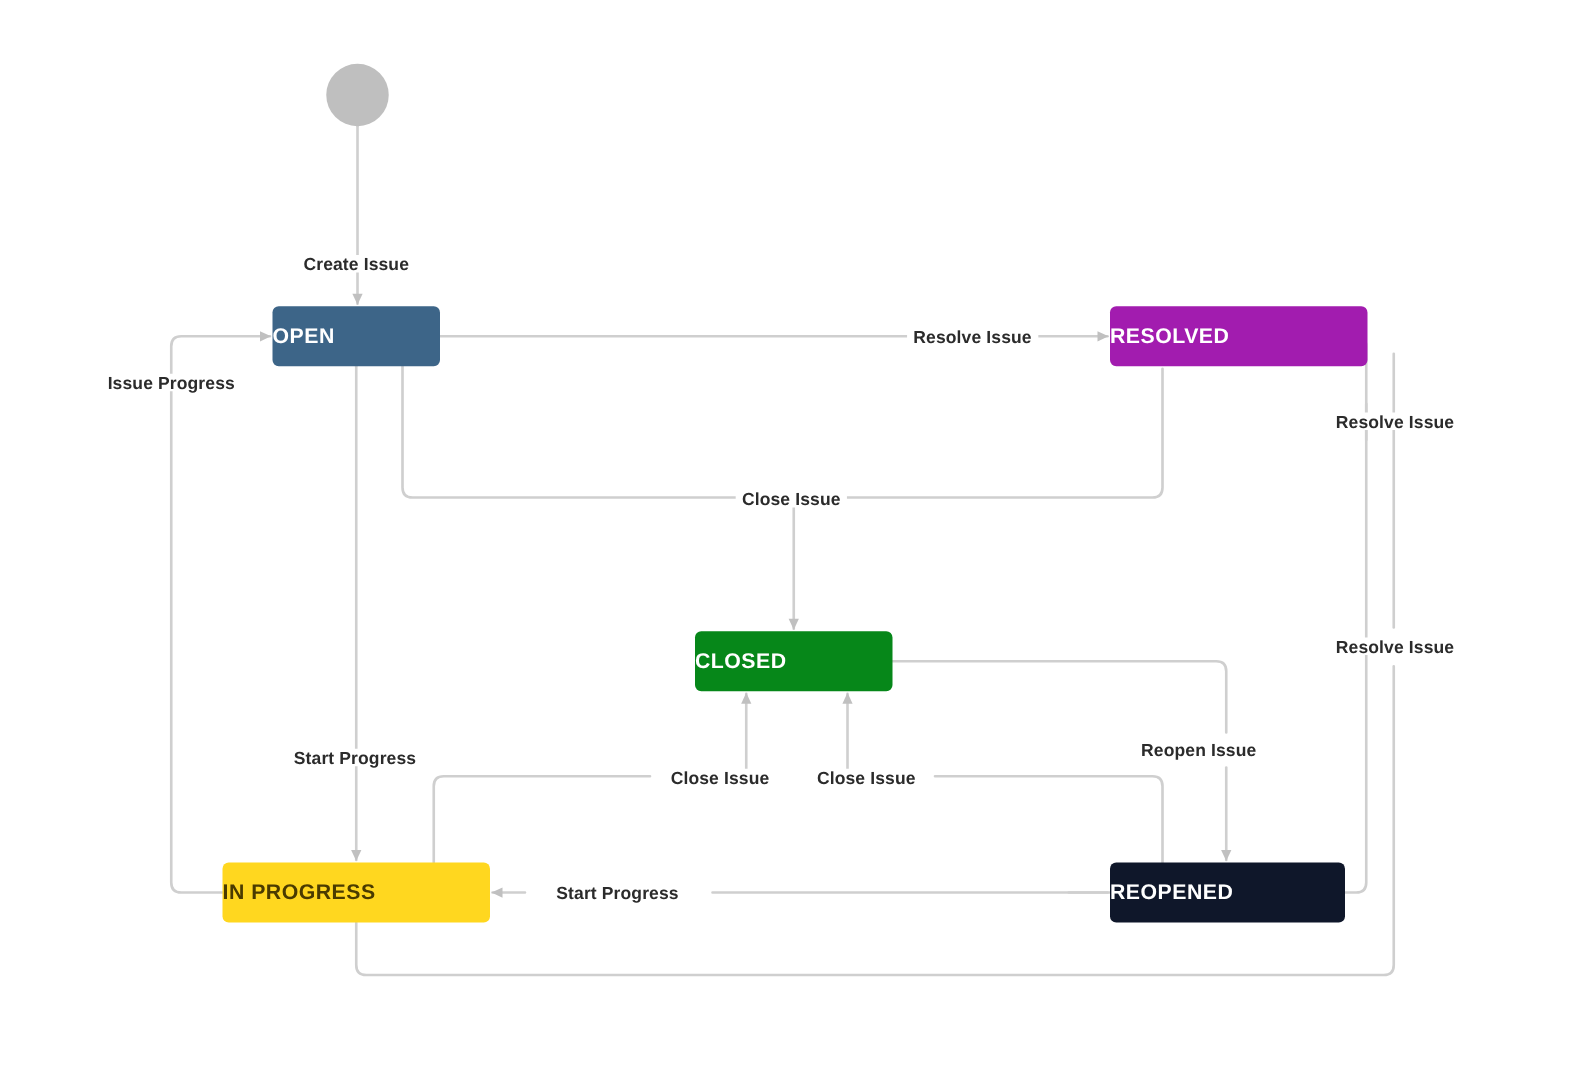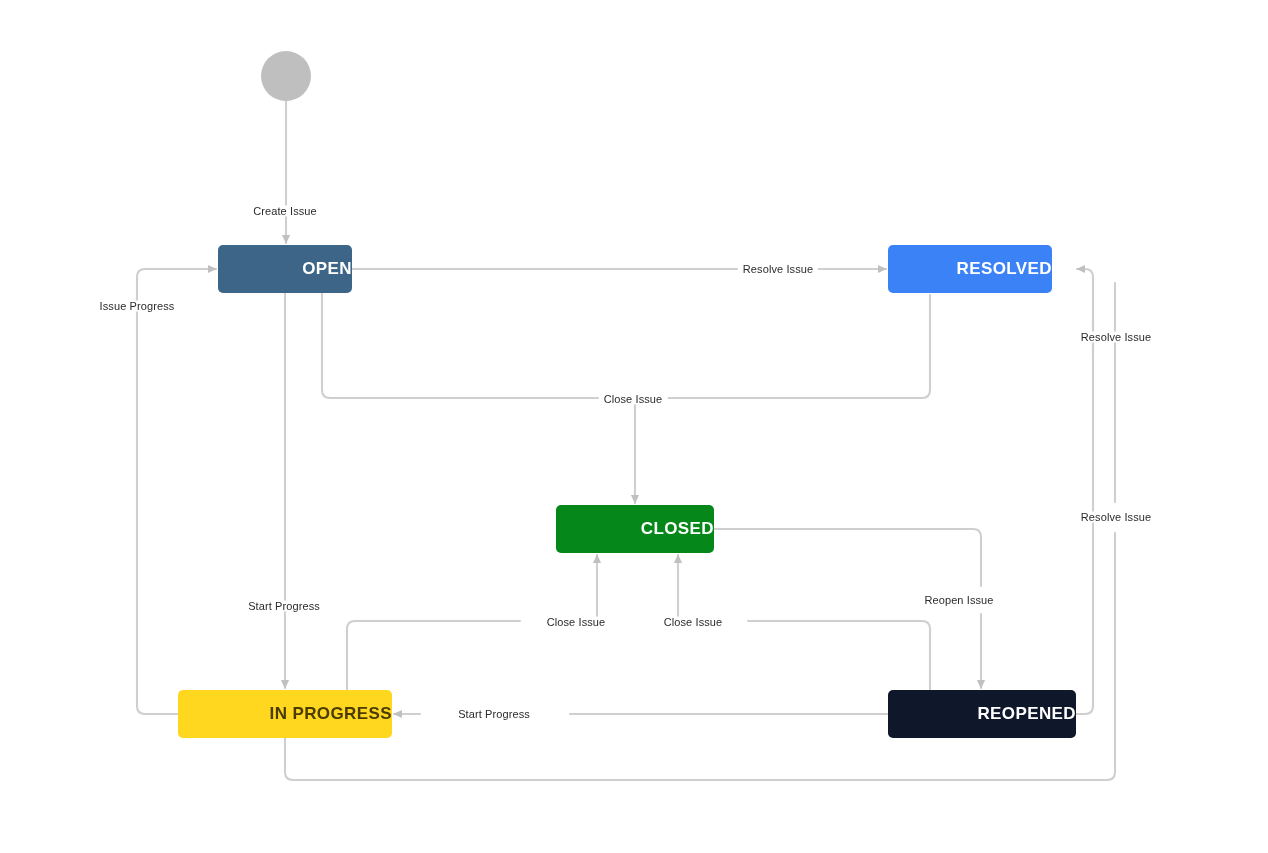--- a/index.html
+++ b/index.html
@@ -9,32 +9,32 @@
     background:#ffffff;
     font-family:"Liberation Sans","DejaVu Sans",sans-serif;
     overflow:hidden;
   }
   #canvas{position:relative;width:1268px;height:853px;background:#fff;}
   #edges{position:absolute;left:0;top:0;width:1268px;height:853px;}
   .node{
     position:absolute;
     box-sizing:border-box;
     border-radius:5px;
-    display:flex;align-items:center;justify-content:flex-end;
+    display:flex;align-items:center;justify-content:flex-start;
     font-weight:bold;
     font-size:17px;
     letter-spacing:0.4px;
     white-space:nowrap;
     z-index:3;
   }
   .edge-label{
     position:absolute;
     z-index:4;
-    font-size:11px;
-    font-weight:normal;
+    font-size:14px;
+    font-weight:bold;
     color:#2b2b2b;
     letter-spacing:0.1px;
     white-space:nowrap;
     background:#ffffff;
     padding:0 5px;
     transform:translate(-50%,-50%);
     line-height:1;
   }
   .start-node{
     position:absolute;
@@ -84,21 +84,21 @@
       <path d="M1115,502 L1115,283"></path>
     </g>
   </svg>
 
   <div class="start-node" style="left:261px;top:51px;width:50px;height:50px;background:#bfbfbf;"></div>
 
   <div class="node" style="left:218px;top:245px;width:134px;height:48px;background:#3d6588;color:#ffffff;">
     <span>OPEN</span>
   </div>
 
-  <div class="node" style="left:888px;top:245px;width:164px;height:48px;background:#3b82f6;color:#ffffff;">
+  <div class="node" style="left:888px;top:245px;width:206px;height:48px;background:#a21caf;color:#ffffff;">
     <span>RESOLVED</span>
   </div>
 
   <div class="node" style="left:178px;top:690px;width:214px;height:48px;background:#ffd71f;color:#4a3b00;">
     <span>IN PROGRESS</span>
   </div>
 
   <div class="node" style="left:556px;top:505px;width:158px;height:48px;background:#068719;color:#ffffff;">
     <span>CLOSED</span>
   </div>

